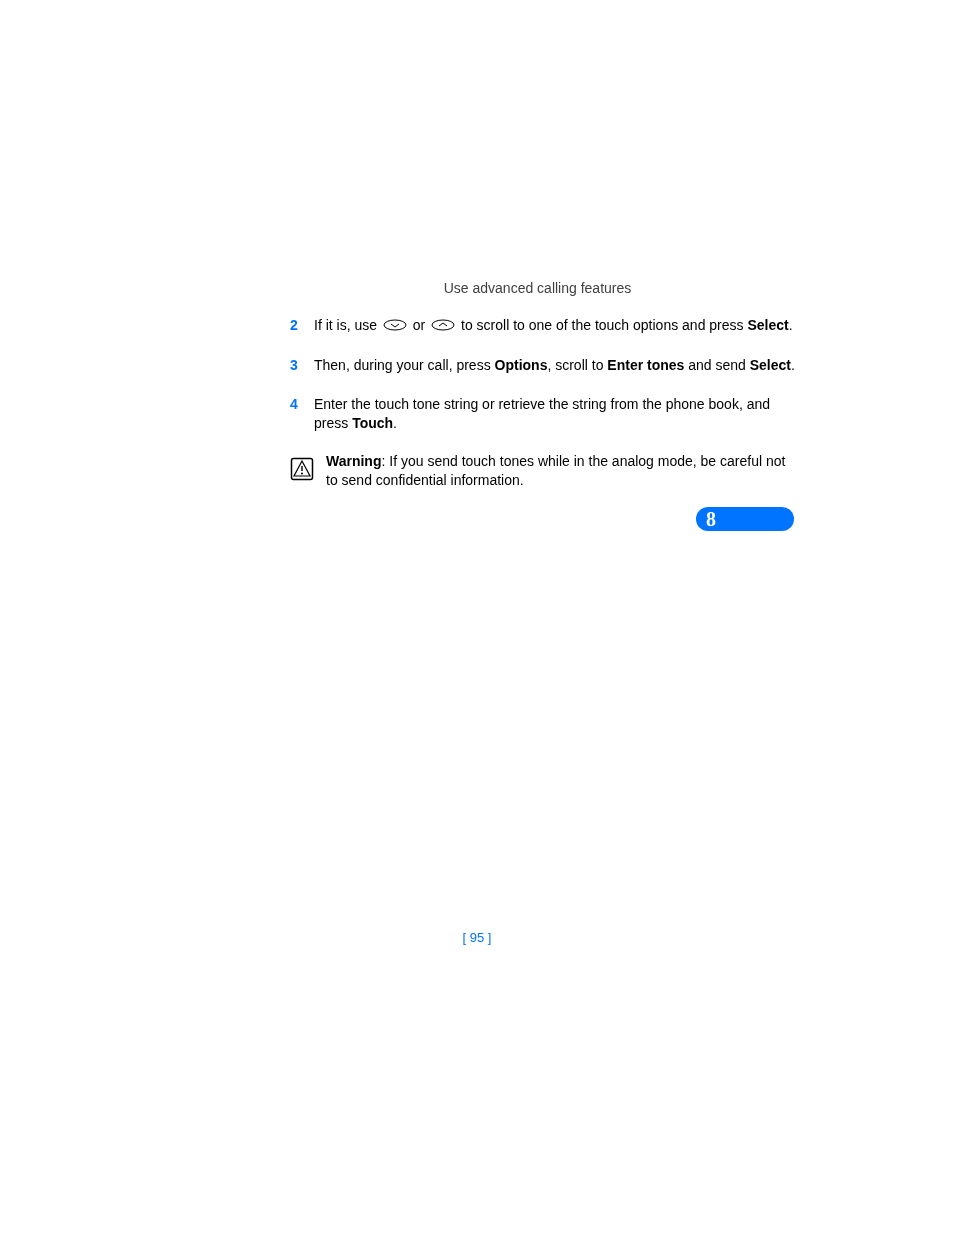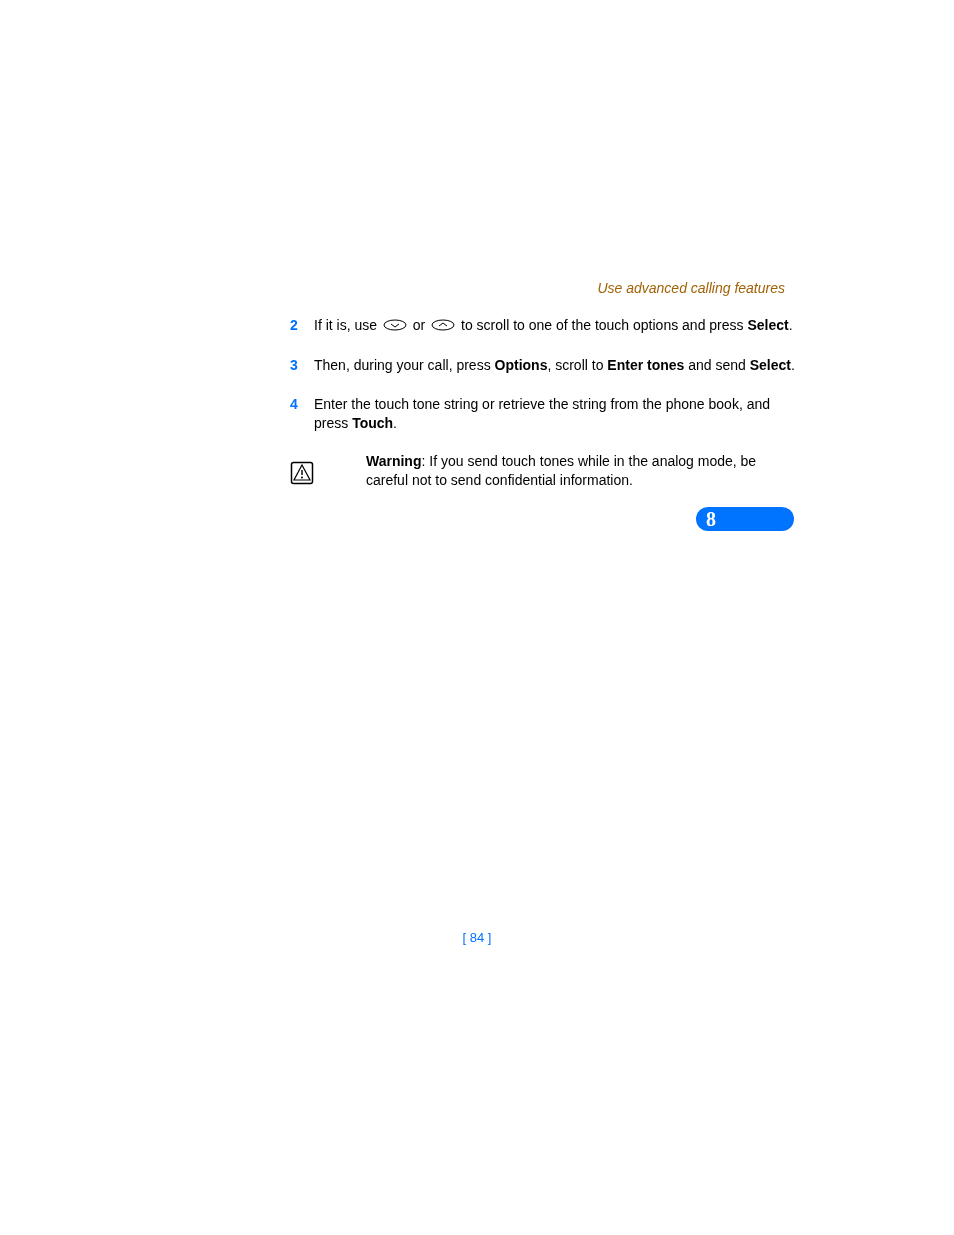--- a/index.html
+++ b/index.html
@@ -12,23 +12,22 @@
     color: #000;
     position: relative;
   }
   .page {
     position: absolute;
     left: 290px;
     top: 280px;
     width: 505px;
   }
   .header {
-    text-align: right;
-    font-style: italic;
-    color: #a16207;
+    text-align: center;
+    color: #404040;
     font-size: 14px;
     margin-bottom: 20px;
     padding-right: 10px;
   }
   .step {
     display: flex;
     margin-bottom: 14px;
     line-height: 1.35;
     font-size: 14px;
   }
@@ -43,25 +42,24 @@
   }
   .step-body p { margin: 0 0 6px 0; }
   .b { font-weight: bold; }
   .key-icon {
     display: inline-block;
     vertical-align: middle;
     margin: 0 2px;
   }
   .warning-block {
     display: flex;
-    align-items: flex-end;
+    align-items: center;
     margin-top: 2px;
     font-size: 14px;
     line-height: 1.35;
-    gap: 40px;
   }
   .warning-icon-wrap {
     flex: 0 0 24px;
     width: 24px;
     margin-right: 12px;
   }
   .warning-text { flex: 1 1 auto; }
 
   .chapter-tab {
     position: absolute;
@@ -148,13 +146,13 @@
       <span class="b">Warning</span><span>: If you send touch tones while in the analog mode, be careful not to send confidential information.</span>
     </div>
   </div>
 
 </div>
 
 <div class="chapter-tab">
   <span>8</span>
 </div>
 
-<div class="page-number">[ 84 ]</div>
+<div class="page-number">[ 95 ]</div>
 
 </body></html>

